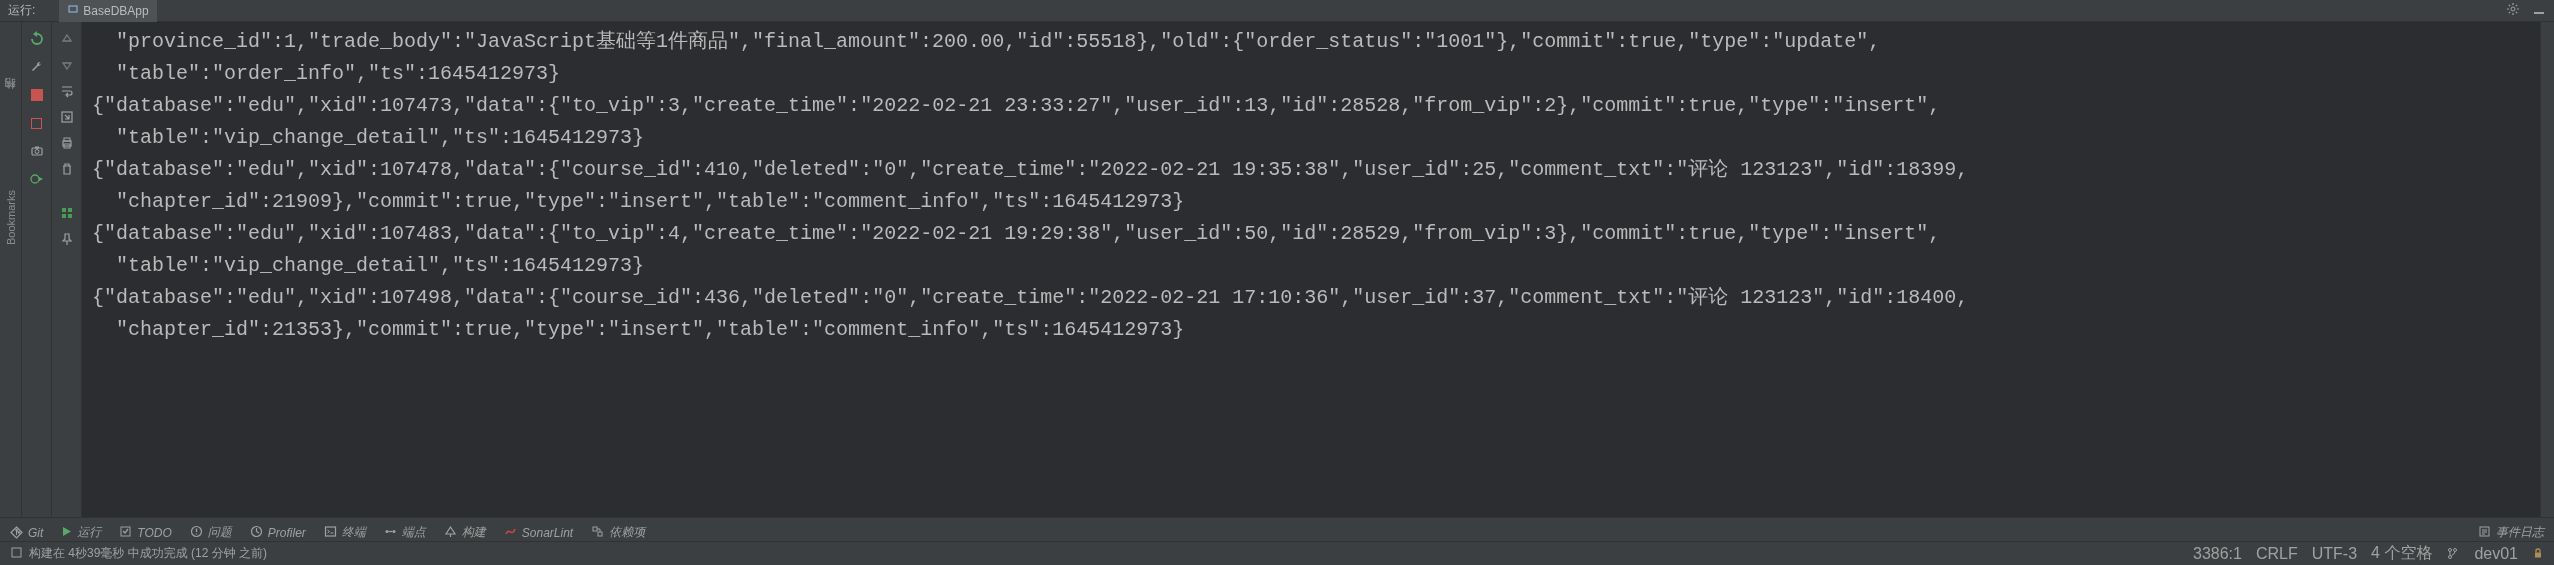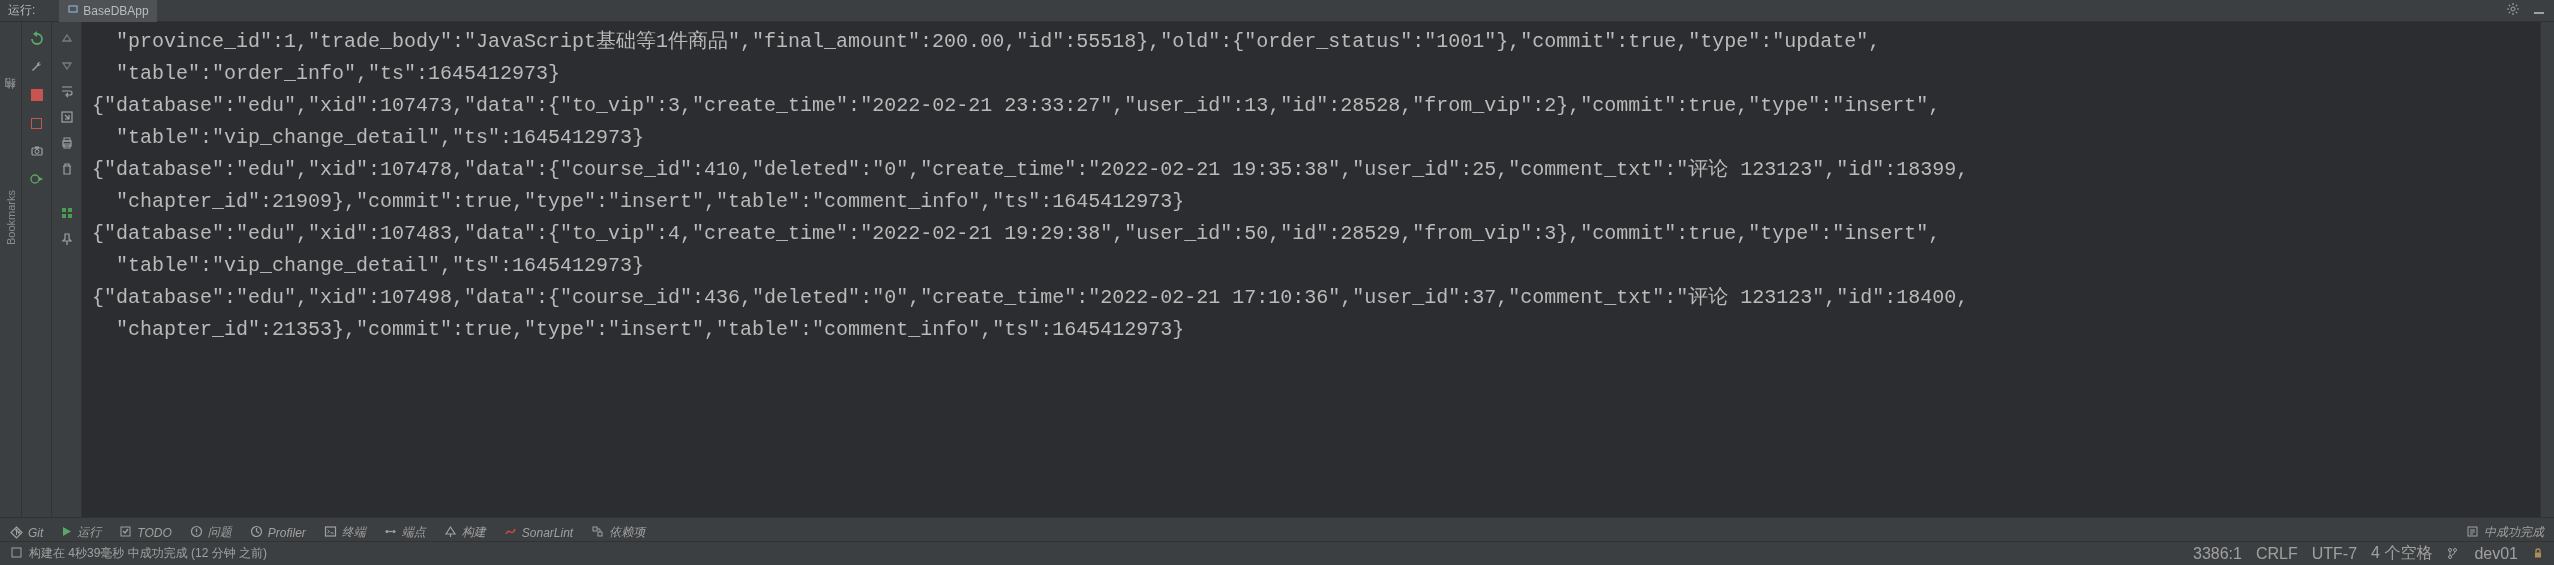--- a/index.html
+++ b/index.html
@@ -435,38 +435,38 @@
     </div>
   </div>
   <div class="bottom-right">
     <div class="bottom-item">
       <span>
         <svg width="13" height="13" viewBox="0 0 13 13">
             <rect x="2" y="2" width="9" height="9" fill="none" stroke="#a0a0a0" stroke-width="1"></rect>
             <path d="M4 5 L9 5 M4 7 L9 7 M4 9 L7 9" stroke="#a0a0a0" stroke-width="1"></path>
           </svg>
       </span>
-      <span>中成功完成</span>
+      <span>事件日志</span>
     </div>
   </div>
 </div>
 
 <div class="status-bar">
   <div class="status-left">
     <span>
       <svg width="13" height="13" viewBox="0 0 13 13">
           <rect x="2" y="2" width="9" height="9" fill="none" stroke="#a0a0a0" stroke-width="1"></rect>
         </svg>
     </span>
     <span>构建在 4秒39毫秒 中成功完成 (12 分钟 之前)</span>
   </div>
   <div class="status-right">
     <span>3386:1</span>
     <span>CRLF</span>
-    <span>UTF-7</span>
+    <span>UTF-3</span>
     <span>4 个空格</span>
     <div class="branch-item">
       <svg width="13" height="13" viewBox="0 0 13 13">
           <circle cx="4" cy="3" r="1.5" fill="none" stroke="#a0a0a0" stroke-width="1"></circle>
           <circle cx="9" cy="3" r="1.5" fill="none" stroke="#a0a0a0" stroke-width="1"></circle>
           <circle cx="4" cy="10" r="1.5" fill="none" stroke="#a0a0a0" stroke-width="1"></circle>
           <path d="M4 4.5 L4 8.5 M9 4.5 Q9 7 5.5 8.5" fill="none" stroke="#a0a0a0" stroke-width="1"></path>
         </svg>
       <span>dev01</span>
     </div>

